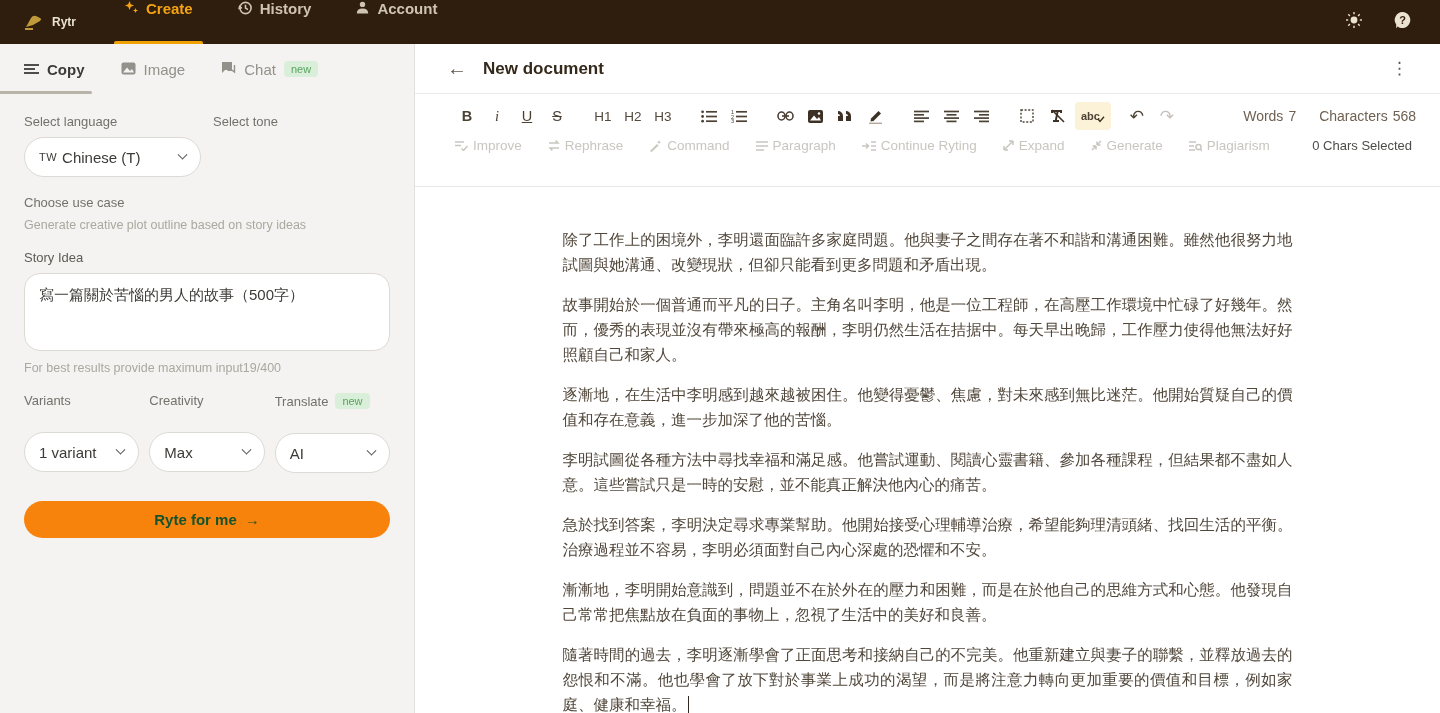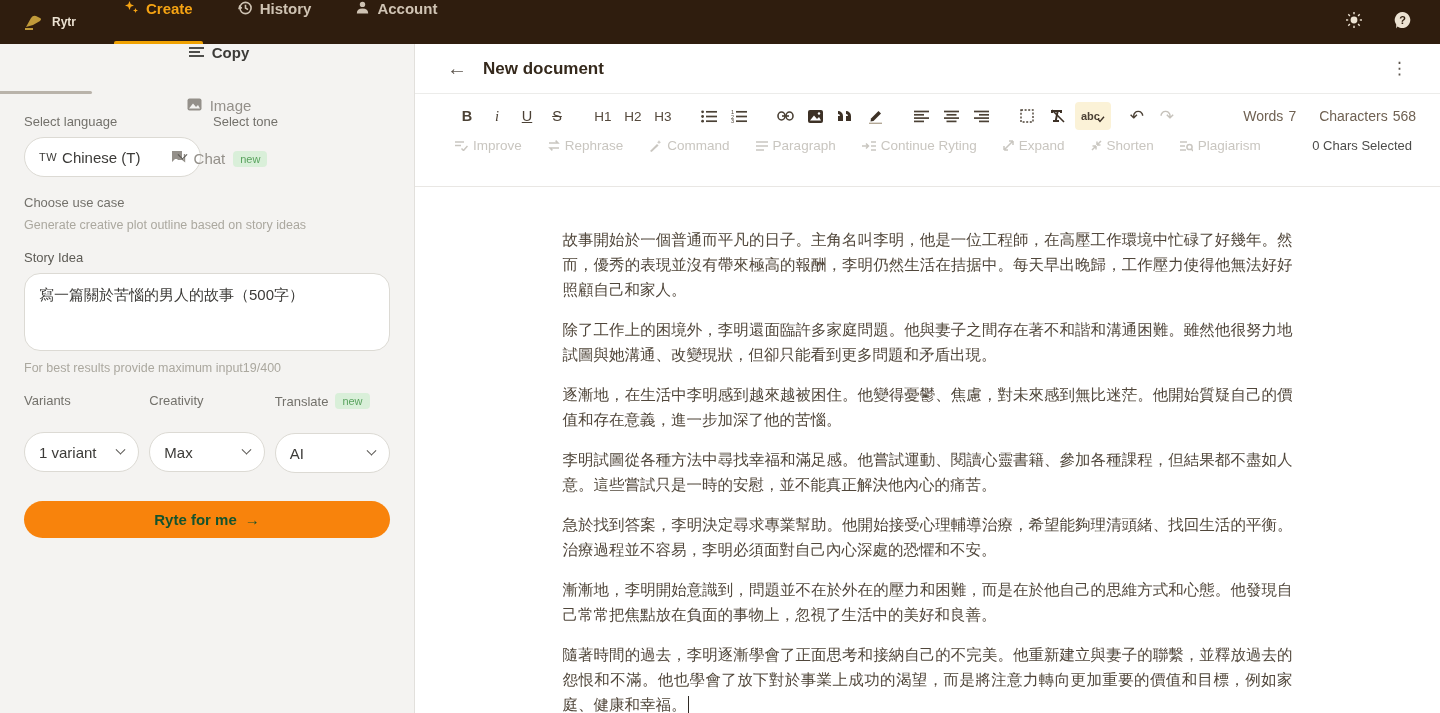--- a/index.html
+++ b/index.html
@@ -22,21 +22,21 @@
   .nav-right { margin-left:auto; display:flex; align-items:center; gap:30px; padding-right:28px; }
   .nav-right .tool { cursor:pointer; color:#e8dfd2; }
 
   
   .app { display:flex; height:669px; }
 
   
   .sidebar { width:415px; background:#f4f3f1; border-right:1px solid #e2e0dc;
     display:flex; flex-direction:column; }
   .side-tabs { height:50px; display:flex; align-items:center; padding-left:24px;
-    gap:36px; position:relative;flex-direction:column; }
+    gap:36px; position:relative; }
   .side-tab { display:flex; align-items:center; gap:8px; font-size:15px;
     color:#94908a; cursor:pointer; }
   .side-tab.active { color:#3c3b38; font-weight:bold; }
   .side-tabs::after { content:""; position:absolute; left:0; bottom:0; width:92px;
     height:3px; background:#b9b3aa; border-radius:0 2px 2px 0; }
   .badge-new { background:#d9efd9; color:#5aa35f; font-size:11px; padding:2px 7px;
     border-radius:4px; font-weight:normal; }
 
   .side-body { padding:20px 24px 0 24px; }
   .field-label { font-size:13px; color:#73716b; margin-bottom:8px; }
@@ -440,39 +440,39 @@
       <span class="ai-action">
         <svg width="11" height="11" viewBox="0 0 11 11" stroke="#c9c6c0" stroke-width="1.5" fill="none">
             <path d="M10 1 L1 10 M10 1 h-4 M10 1 v4 M1 10 h4 M1 10 v-4"></path>
           </svg>
         <span>Expand</span>
       </span>
       <span class="ai-action">
         <svg width="11" height="11" viewBox="0 0 11 11" stroke="#c9c6c0" stroke-width="1.5" fill="none">
             <path d="M10 1 L6 5 M6 5 h3.5 M6 5 v-3.5 M1 10 L5 6 M5 6 h-3.5 M5 6 v3.5"></path>
           </svg>
-        <span>Shorten</span>
+        <span>Generate</span>
       </span>
       <span class="ai-action">
         <svg width="13" height="12" viewBox="0 0 13 12" stroke="#c9c6c0" stroke-width="1.5" fill="none">
             <line x1="0" y1="2" x2="7" y2="2"></line>
             <line x1="0" y1="6" x2="5" y2="6"></line>
             <line x1="0" y1="10" x2="6" y2="10"></line>
             <circle cx="9.5" cy="7" r="2.6"></circle>
             <line x1="11.4" y1="9" x2="13" y2="11"></line>
           </svg>
         <span>Plagiarism</span>
       </span>
       <span class="sel-info">0 Chars Selected</span>
     </div>
 
     <div class="doc-scroll">
       <div class="doc-page">
+        <p>除了工作上的困境外，李明還面臨許多家庭問題。他與妻子之間存在著不和諧和溝通困難。雖然他很努力地試圖與她溝通、改變現狀，但卻只能看到更多問題和矛盾出現。</p>
         <p>故事開始於一個普通而平凡的日子。主角名叫李明，他是一位工程師，在高壓工作環境中忙碌了好幾年。然而，優秀的表現並沒有帶來極高的報酬，李明仍然生活在拮据中。每天早出晚歸，工作壓力使得他無法好好照顧自己和家人。</p>
-        <p>除了工作上的困境外，李明還面臨許多家庭問題。他與妻子之間存在著不和諧和溝通困難。雖然他很努力地試圖與她溝通、改變現狀，但卻只能看到更多問題和矛盾出現。</p>
         <p>逐漸地，在生活中李明感到越來越被困住。他變得憂鬱、焦慮，對未來感到無比迷茫。他開始質疑自己的價值和存在意義，進一步加深了他的苦惱。</p>
         <p>李明試圖從各種方法中尋找幸福和滿足感。他嘗試運動、閱讀心靈書籍、參加各種課程，但結果都不盡如人意。這些嘗試只是一時的安慰，並不能真正解決他內心的痛苦。</p>
         <p>急於找到答案，李明決定尋求專業幫助。他開始接受心理輔導治療，希望能夠理清頭緒、找回生活的平衡。治療過程並不容易，李明必須面對自己內心深處的恐懼和不安。</p>
         <p>漸漸地，李明開始意識到，問題並不在於外在的壓力和困難，而是在於他自己的思維方式和心態。他發現自己常常把焦點放在負面的事物上，忽視了生活中的美好和良善。</p>
         <p><span>隨著時間的過去，李明逐漸學會了正面思考和接納自己的不完美。他重新建立與妻子的聯繫，並釋放過去的怨恨和不滿。他也學會了放下對於事業上成功的渴望，而是將注意力轉向更加重要的價值和目標，例如家庭、健康和幸福。</span><span class="caret"></span></p>
       </div>
     </div>
   </div>
 </div>
 

